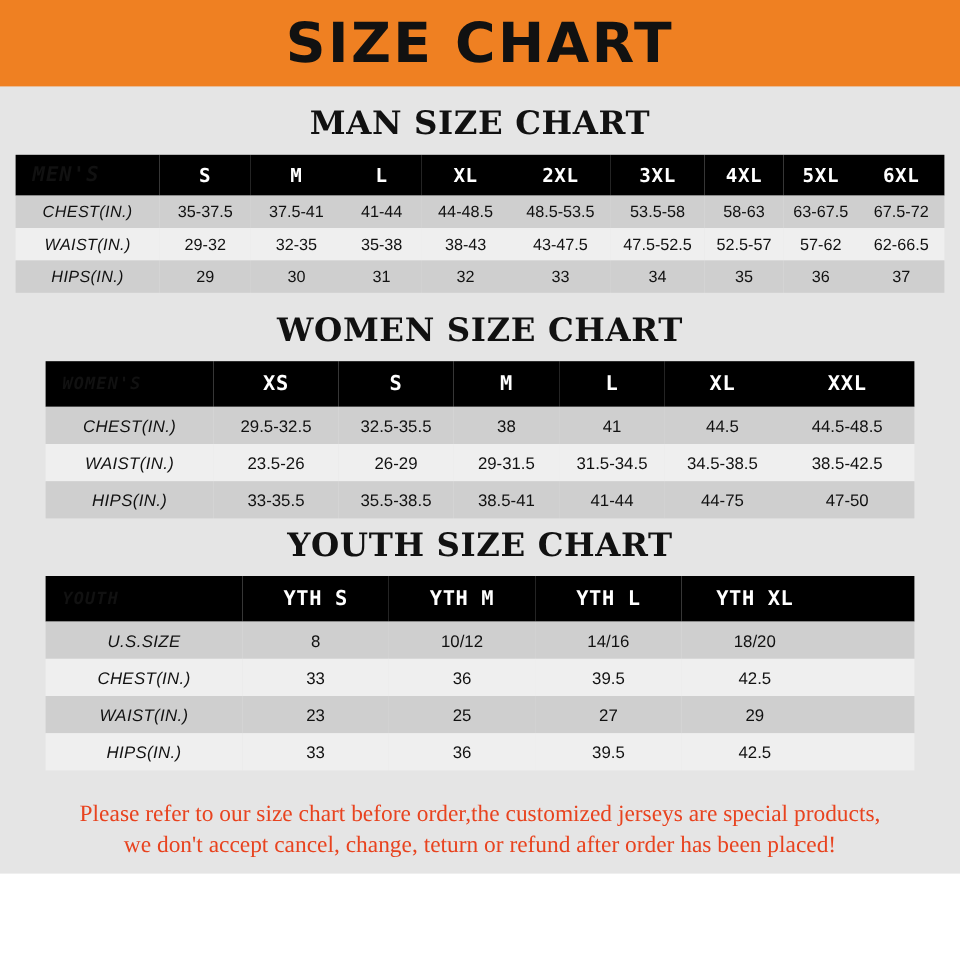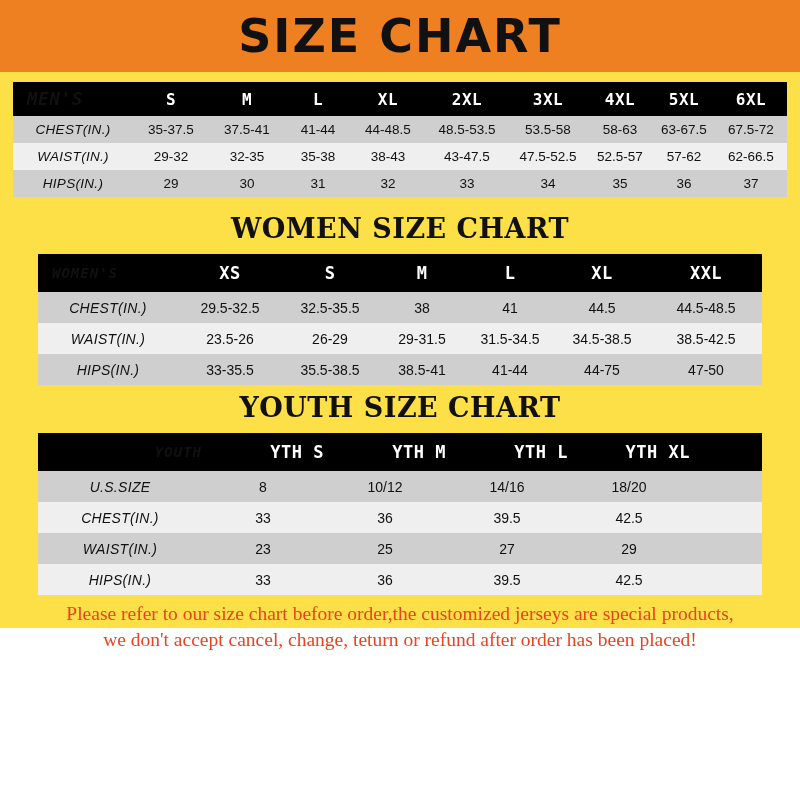--- a/index.html
+++ b/index.html
@@ -9,22 +9,22 @@
   body {
     width: 800px;
     height: 800px;
     background: #ffffff;
     font-family: "Liberation Sans", sans-serif;
     overflow: hidden;
   }
   .page {
     position: relative;
     width: 800px;
-    height: 628px;
-    background: #fde047;
+    height: 728px;
+    background: #e5e5e5;
     box-sizing: border-box;
   }
   
   .header {
     width: 100%;
     height: 72px;
     background: #ef8022;
     display: flex;
     align-items: center;
     justify-content: center;
@@ -96,44 +96,45 @@
   }
   .chart tbody tr.shade-dark td { background: #cfcfcf; }
   .chart tbody tr.shade-light td { background: #efefef; }
 
   
   #women-chart tbody tr.data-row td { font-size: 14px; height: 31px; }
   #women-chart .hdr-row td { height: 38px; font-size: 17px; margin-top: 33px; }
   #women-chart td.rowlabel { font-size: 14px; }
 
   #youth-chart tbody tr.data-row td { font-size: 14px; height: 31px; }
-  #youth-chart .hdr-row td { height: 38px; font-size: 17px; text-align: right; }
+  #youth-chart .hdr-row td { height: 38px; font-size: 17px; }
   #youth-chart td.rowlabel { font-size: 14px; }
 
   
   .footer-note {
-    margin: 6px auto 0 auto;
+    margin: 24px auto 0 auto;
     width: 750px;
     text-align: center;
     color: #e8431f;
     font-family: "Liberation Serif", serif;
     font-size: 19.5px;
     line-height: 1.35;
   }
   .footer-line { display: block; }
 </style>
 </head>
 <body>
 
 <div class="page">
 
   <div class="header">
     <div class="header-title">SIZE CHART</div>
   </div>
 
+  <div class="section-title sec-man-title">MAN SIZE CHART</div>
   <table class="chart" id="man-chart" style="width:724px;">
     <colgroup>
       <col style="width:120px">
         <col style="width:76px">
         <col style="width:76px">
         <col style="width:66px">
       <col style="width:74px">
         <col style="width:84px">
         <col style="width:78px">
         <col style="width:66px">

